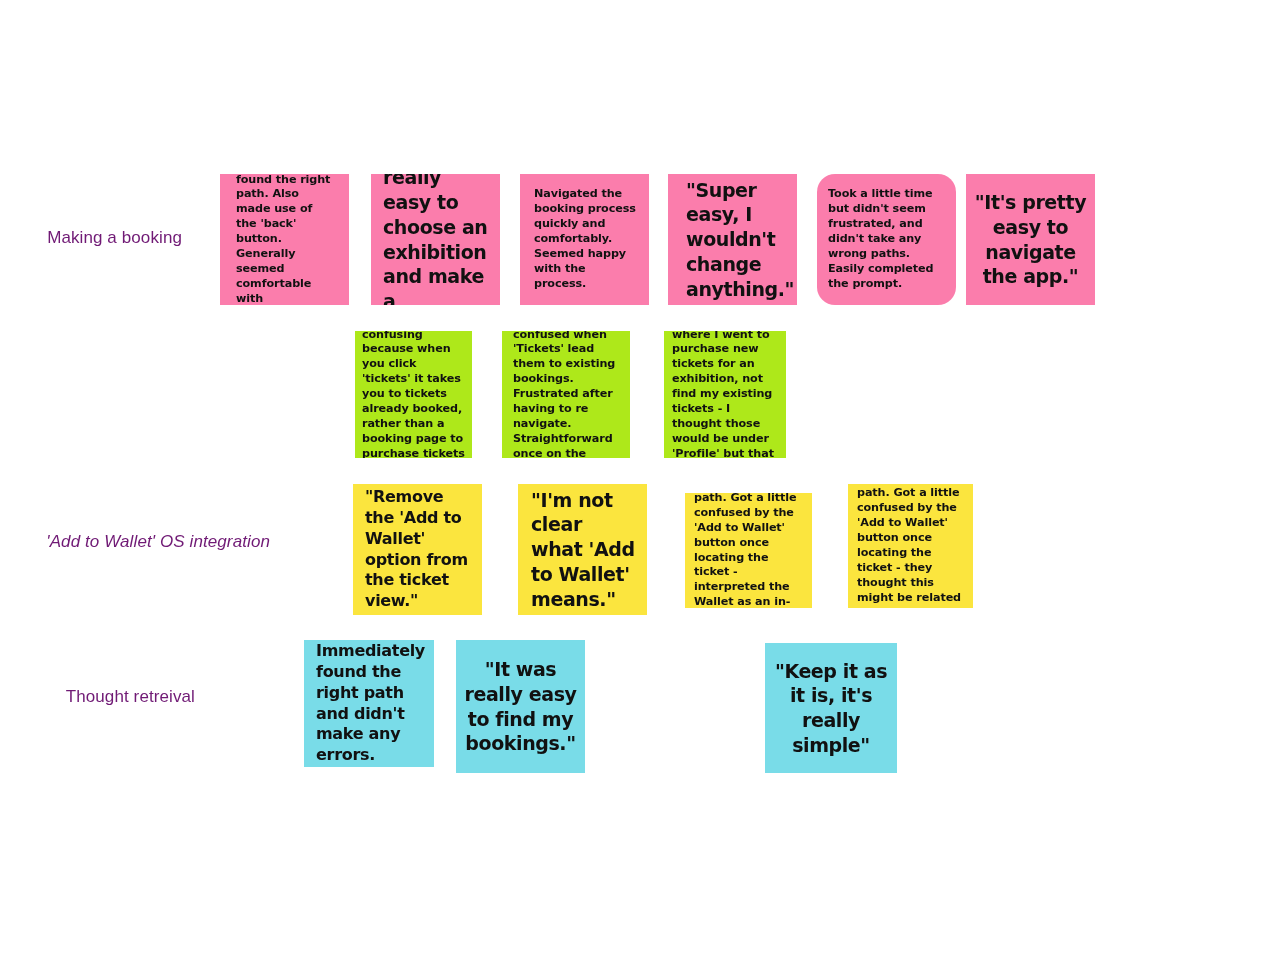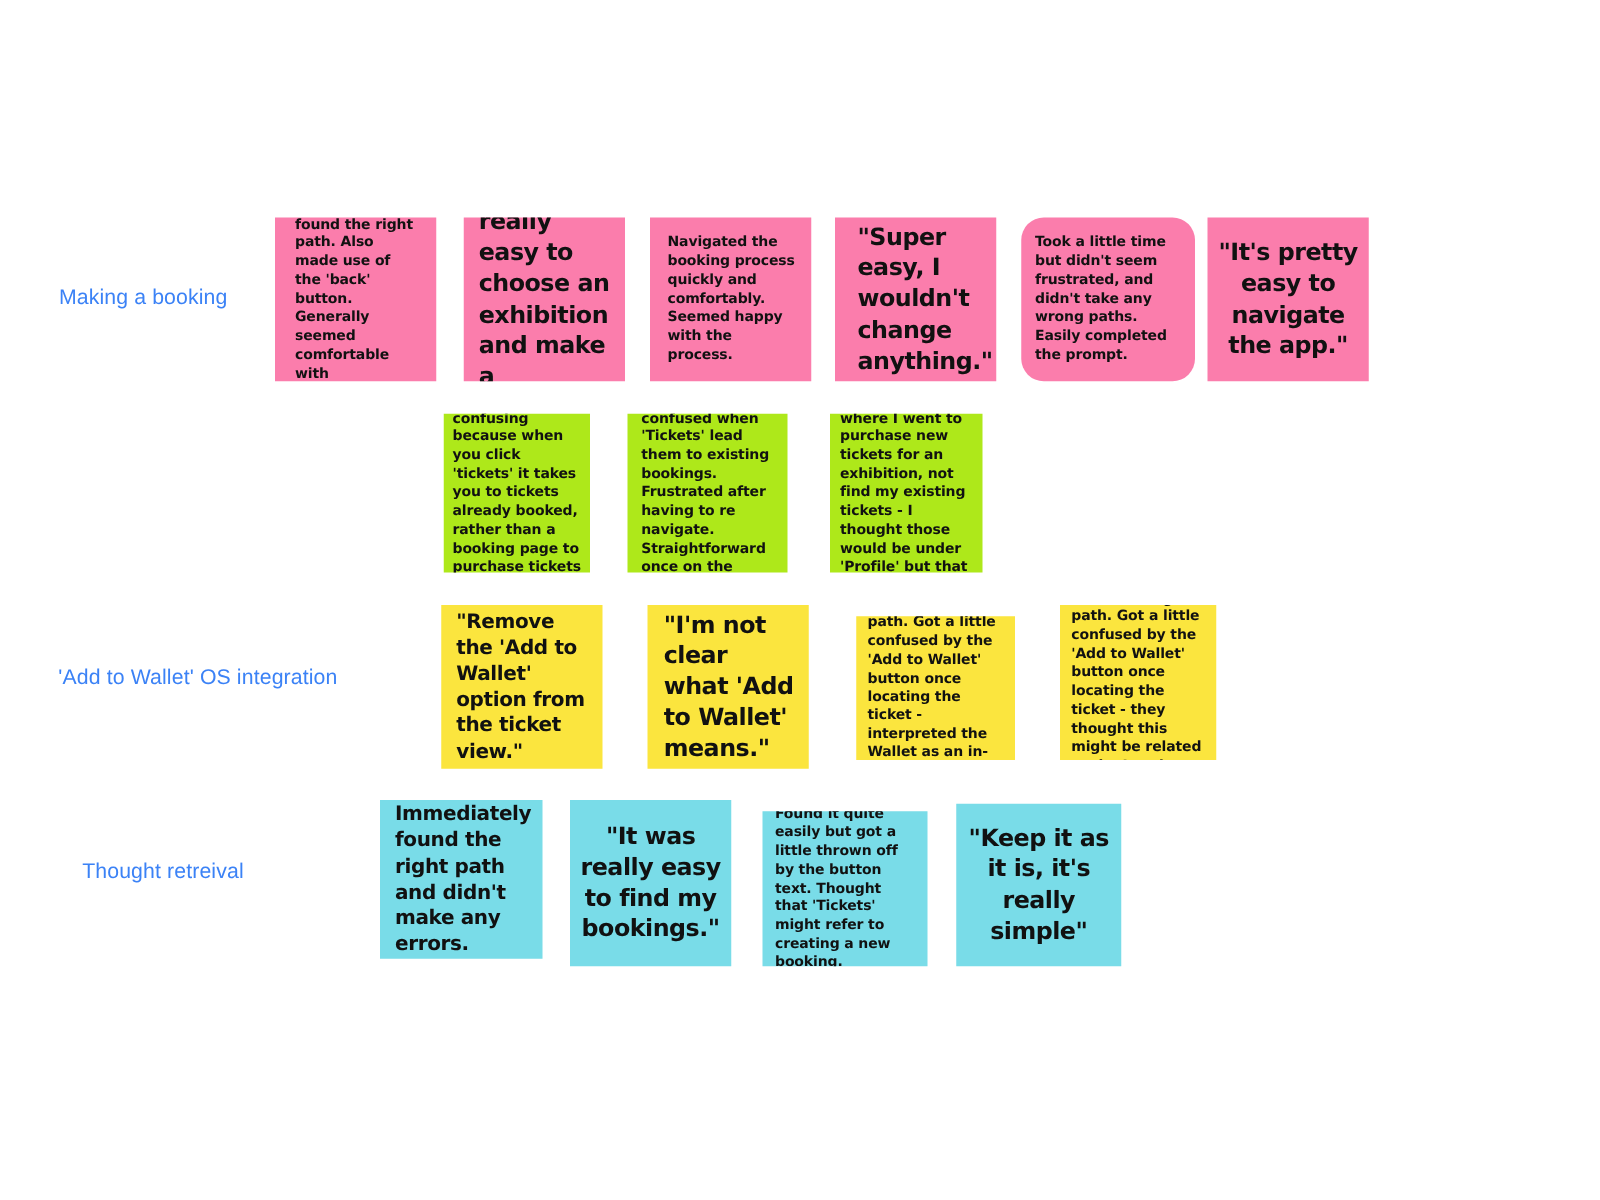--- a/index.html
+++ b/index.html
@@ -14,21 +14,21 @@
     overflow: hidden;
   }
   #board {
     position: relative;
     width: 1280px;
     height: 960px;
   }
   .row-label {
     position: absolute;
     text-align: left;
-    color: #3b82f6;
+    color: #701a75;
     font-family: "Liberation Sans", sans-serif;
     font-size: 17px;
     font-weight: 400;
     letter-spacing: 0.1px;
     white-space: nowrap;
     line-height: 1.2;
   }
   .note {
     position: absolute;
     box-sizing: border-box;
@@ -69,21 +69,21 @@
   }
 </style>
 </head>
 <body>
 
 <div id="board">
 
   <div class="row-label" style="right: 1098px; top: 228px;">Making a booking</div>
 
 
-  <div class="row-label" style="right: 1010px; top: 532px;">'Add to Wallet' OS integration</div>
+  <div class="row-label" style="right: 1010px; top: 532px; font-style: italic;">'Add to Wallet' OS integration</div>
 
   <div class="row-label" style="right: 1085px; top: 687px;">Thought retreival</div>
 
 <div class="note small" style="left: 220px; top: 174px; width: 129px; height: 131px; padding: 0px 14px 0px 16px; background: rgb(251, 125, 172);">
       <span class="note-text">Immediately found the right path. Also made use of the 'back' button. Generally seemed comfortable with navigation.</span>
     </div>
     <div class="note large" style="left: 371px; top: 174px; width: 129px; height: 131px; padding: 0px 10px 0px 12px; background: rgb(251, 125, 172);">
       <span class="note-text">"It was really easy to choose an exhibition and make a booking."</span>
     </div>
     <div class="note small" style="left: 520px; top: 174px; width: 129px; height: 131px; padding: 0px 12px 0px 14px; background: rgb(251, 125, 172); align-items: center;">
@@ -118,19 +118,16 @@
     </div>
     <div class="note small" style="left: 848px; top: 484px; width: 125px; height: 124px; padding: 0px 8px 0px 9px; background: rgb(251, 229, 62);">
       <span class="note-text">Immediately found the right path. Got a little confused by the 'Add to Wallet' button once locating the ticket - they thought this might be related to the Loyalty Points</span>
     </div>
     <div class="note medium" style="left: 304px; top: 640px; width: 130px; height: 127px; padding: 0px 10px 0px 12px; background: rgb(121, 220, 232);">
       <span class="note-text">Immediately found the right path and didn't make any errors.</span>
     </div>
     <div class="note large center" style="left: 456px; top: 640px; width: 129px; height: 133px; padding: 0px 8px; background: rgb(121, 220, 232);">
       <span class="note-text">"It was really easy to find my bookings."</span>
     </div>
-    <div class="note small" style="left: 610px; top: 649px; width: 132px; height: 124px; padding: 0px 8px 0px 10px; background: rgb(121, 220, 232);">
-      <span class="note-text">Found it quite easily but got a little thrown off by the button text. Thought that 'Tickets' might refer to creating a new booking.</span>
-    </div>
     <div class="note large center" style="left: 765px; top: 643px; width: 132px; height: 130px; padding: 0px 8px; background: rgb(121, 220, 232);">
       <span class="note-text">"Keep it as it is, it's really simple"</span>
     </div>
   </div>
 
 </body></html>

